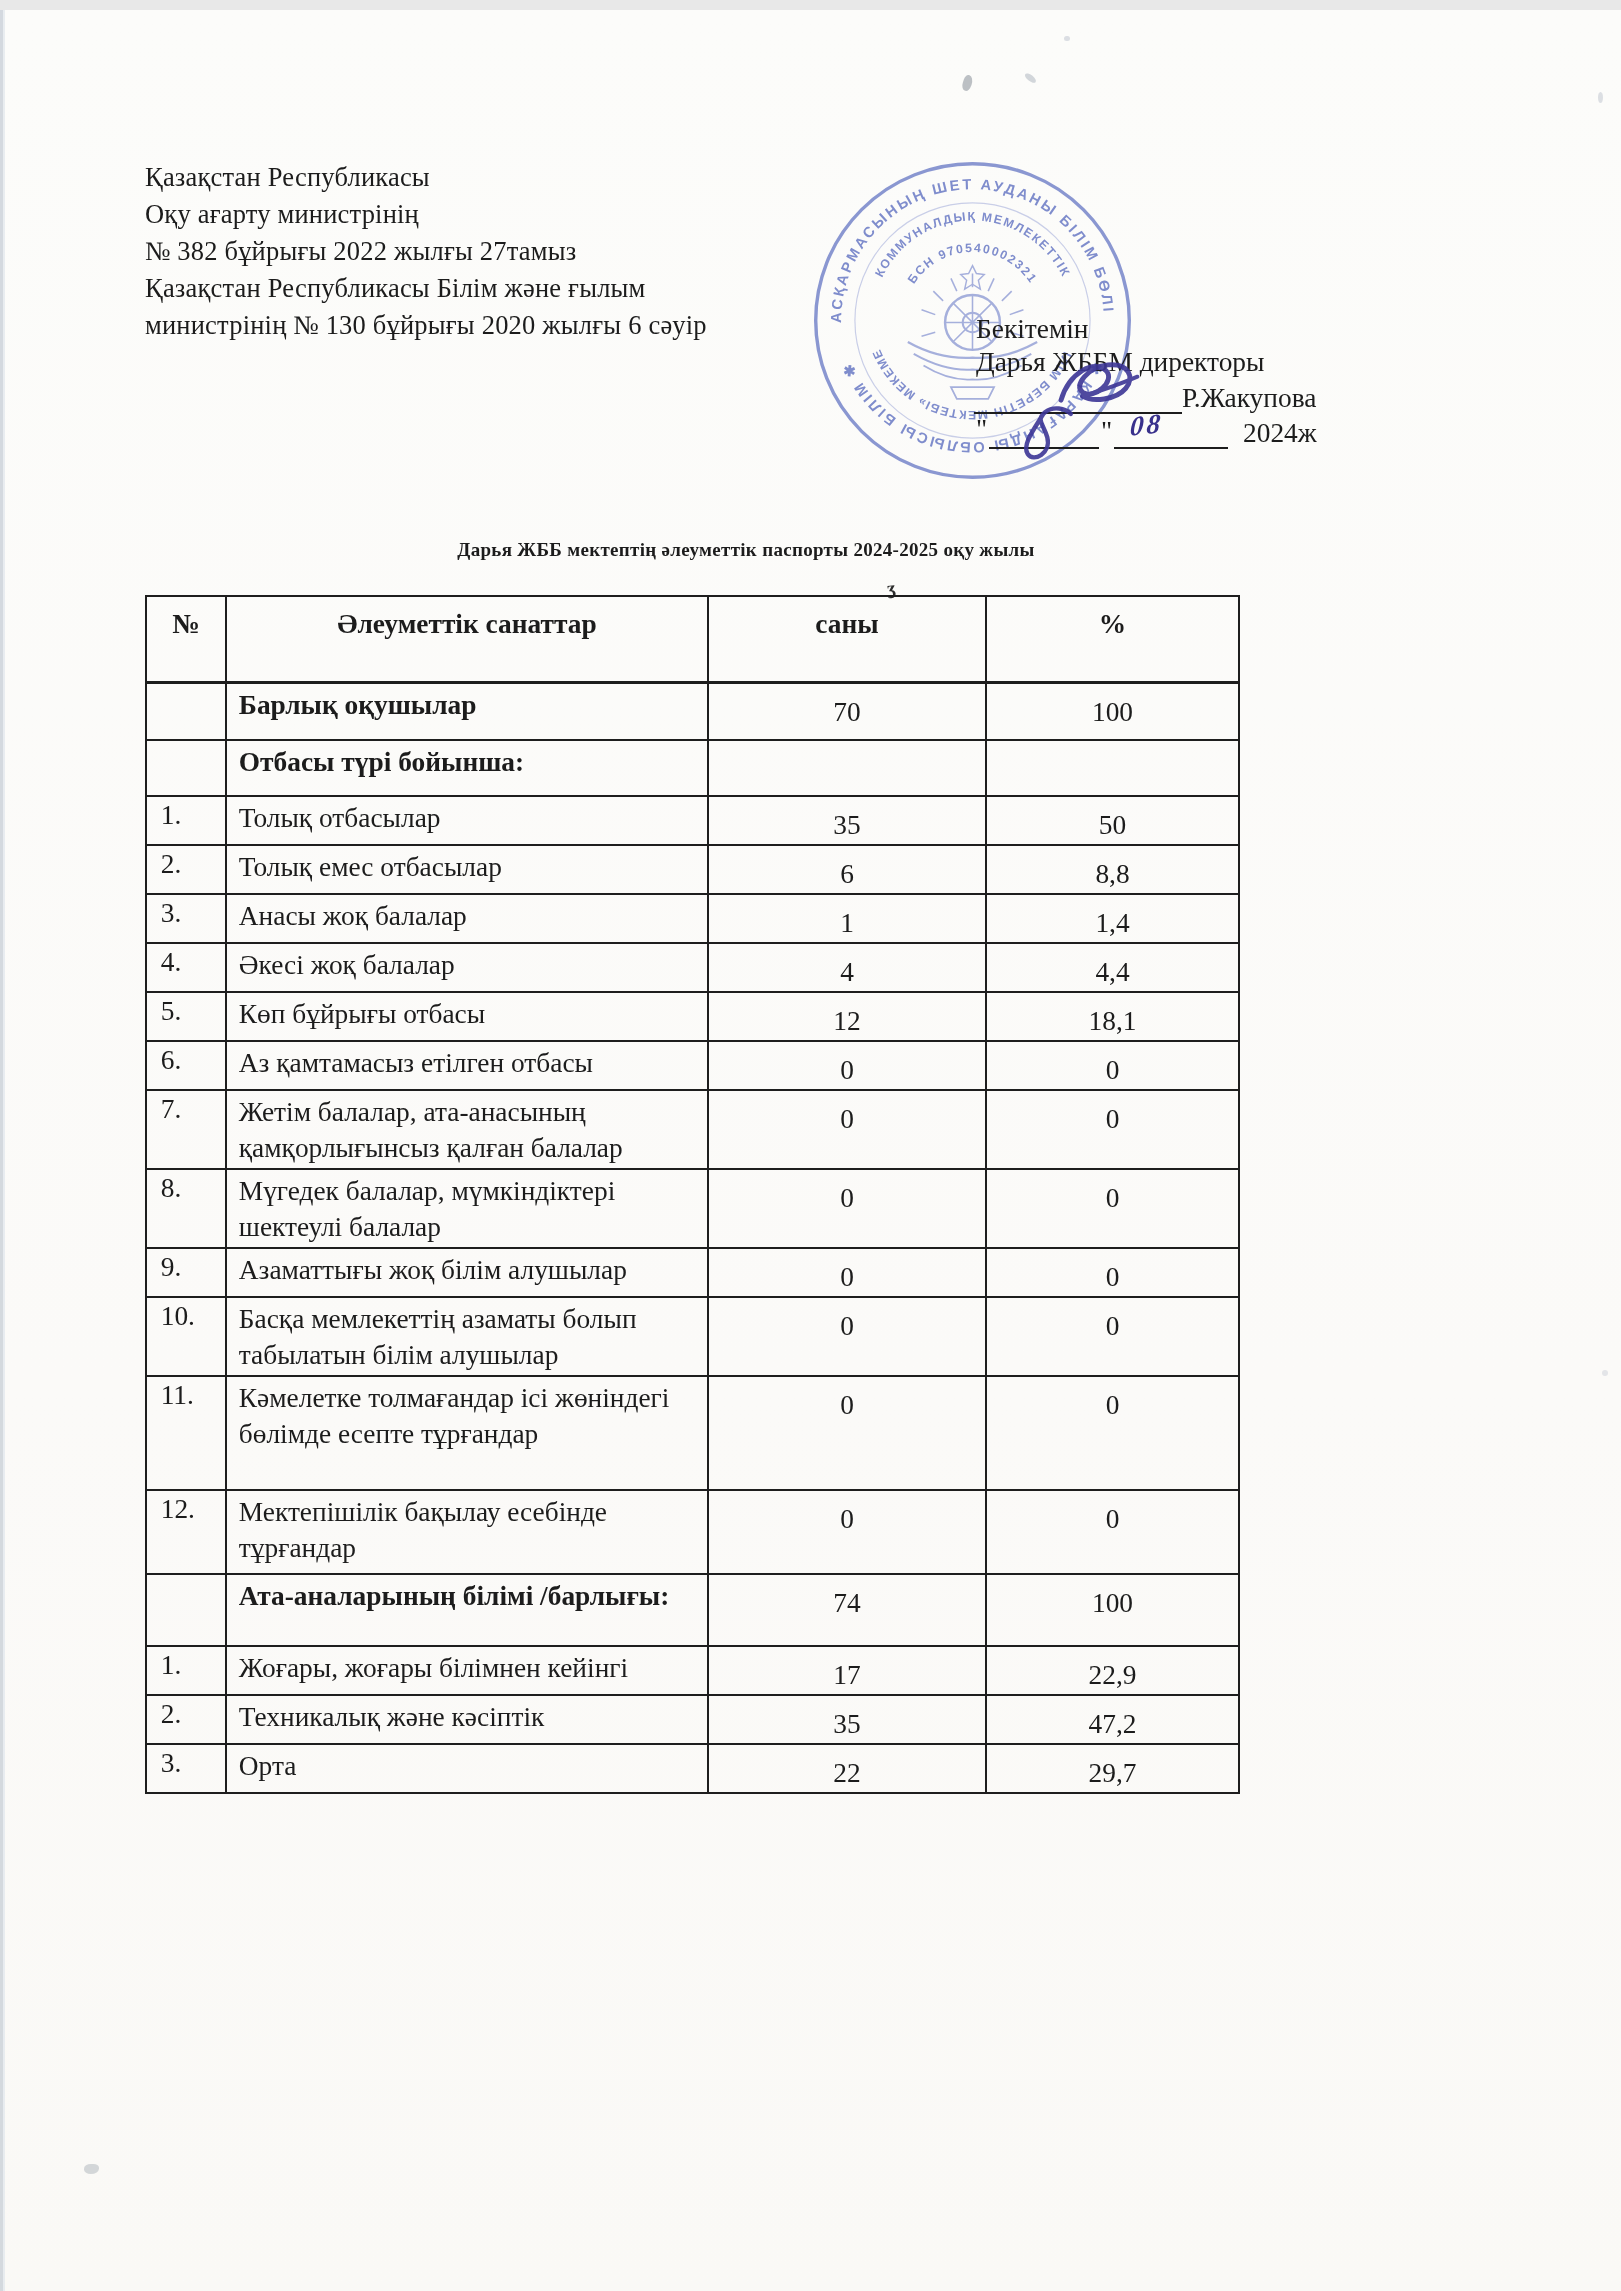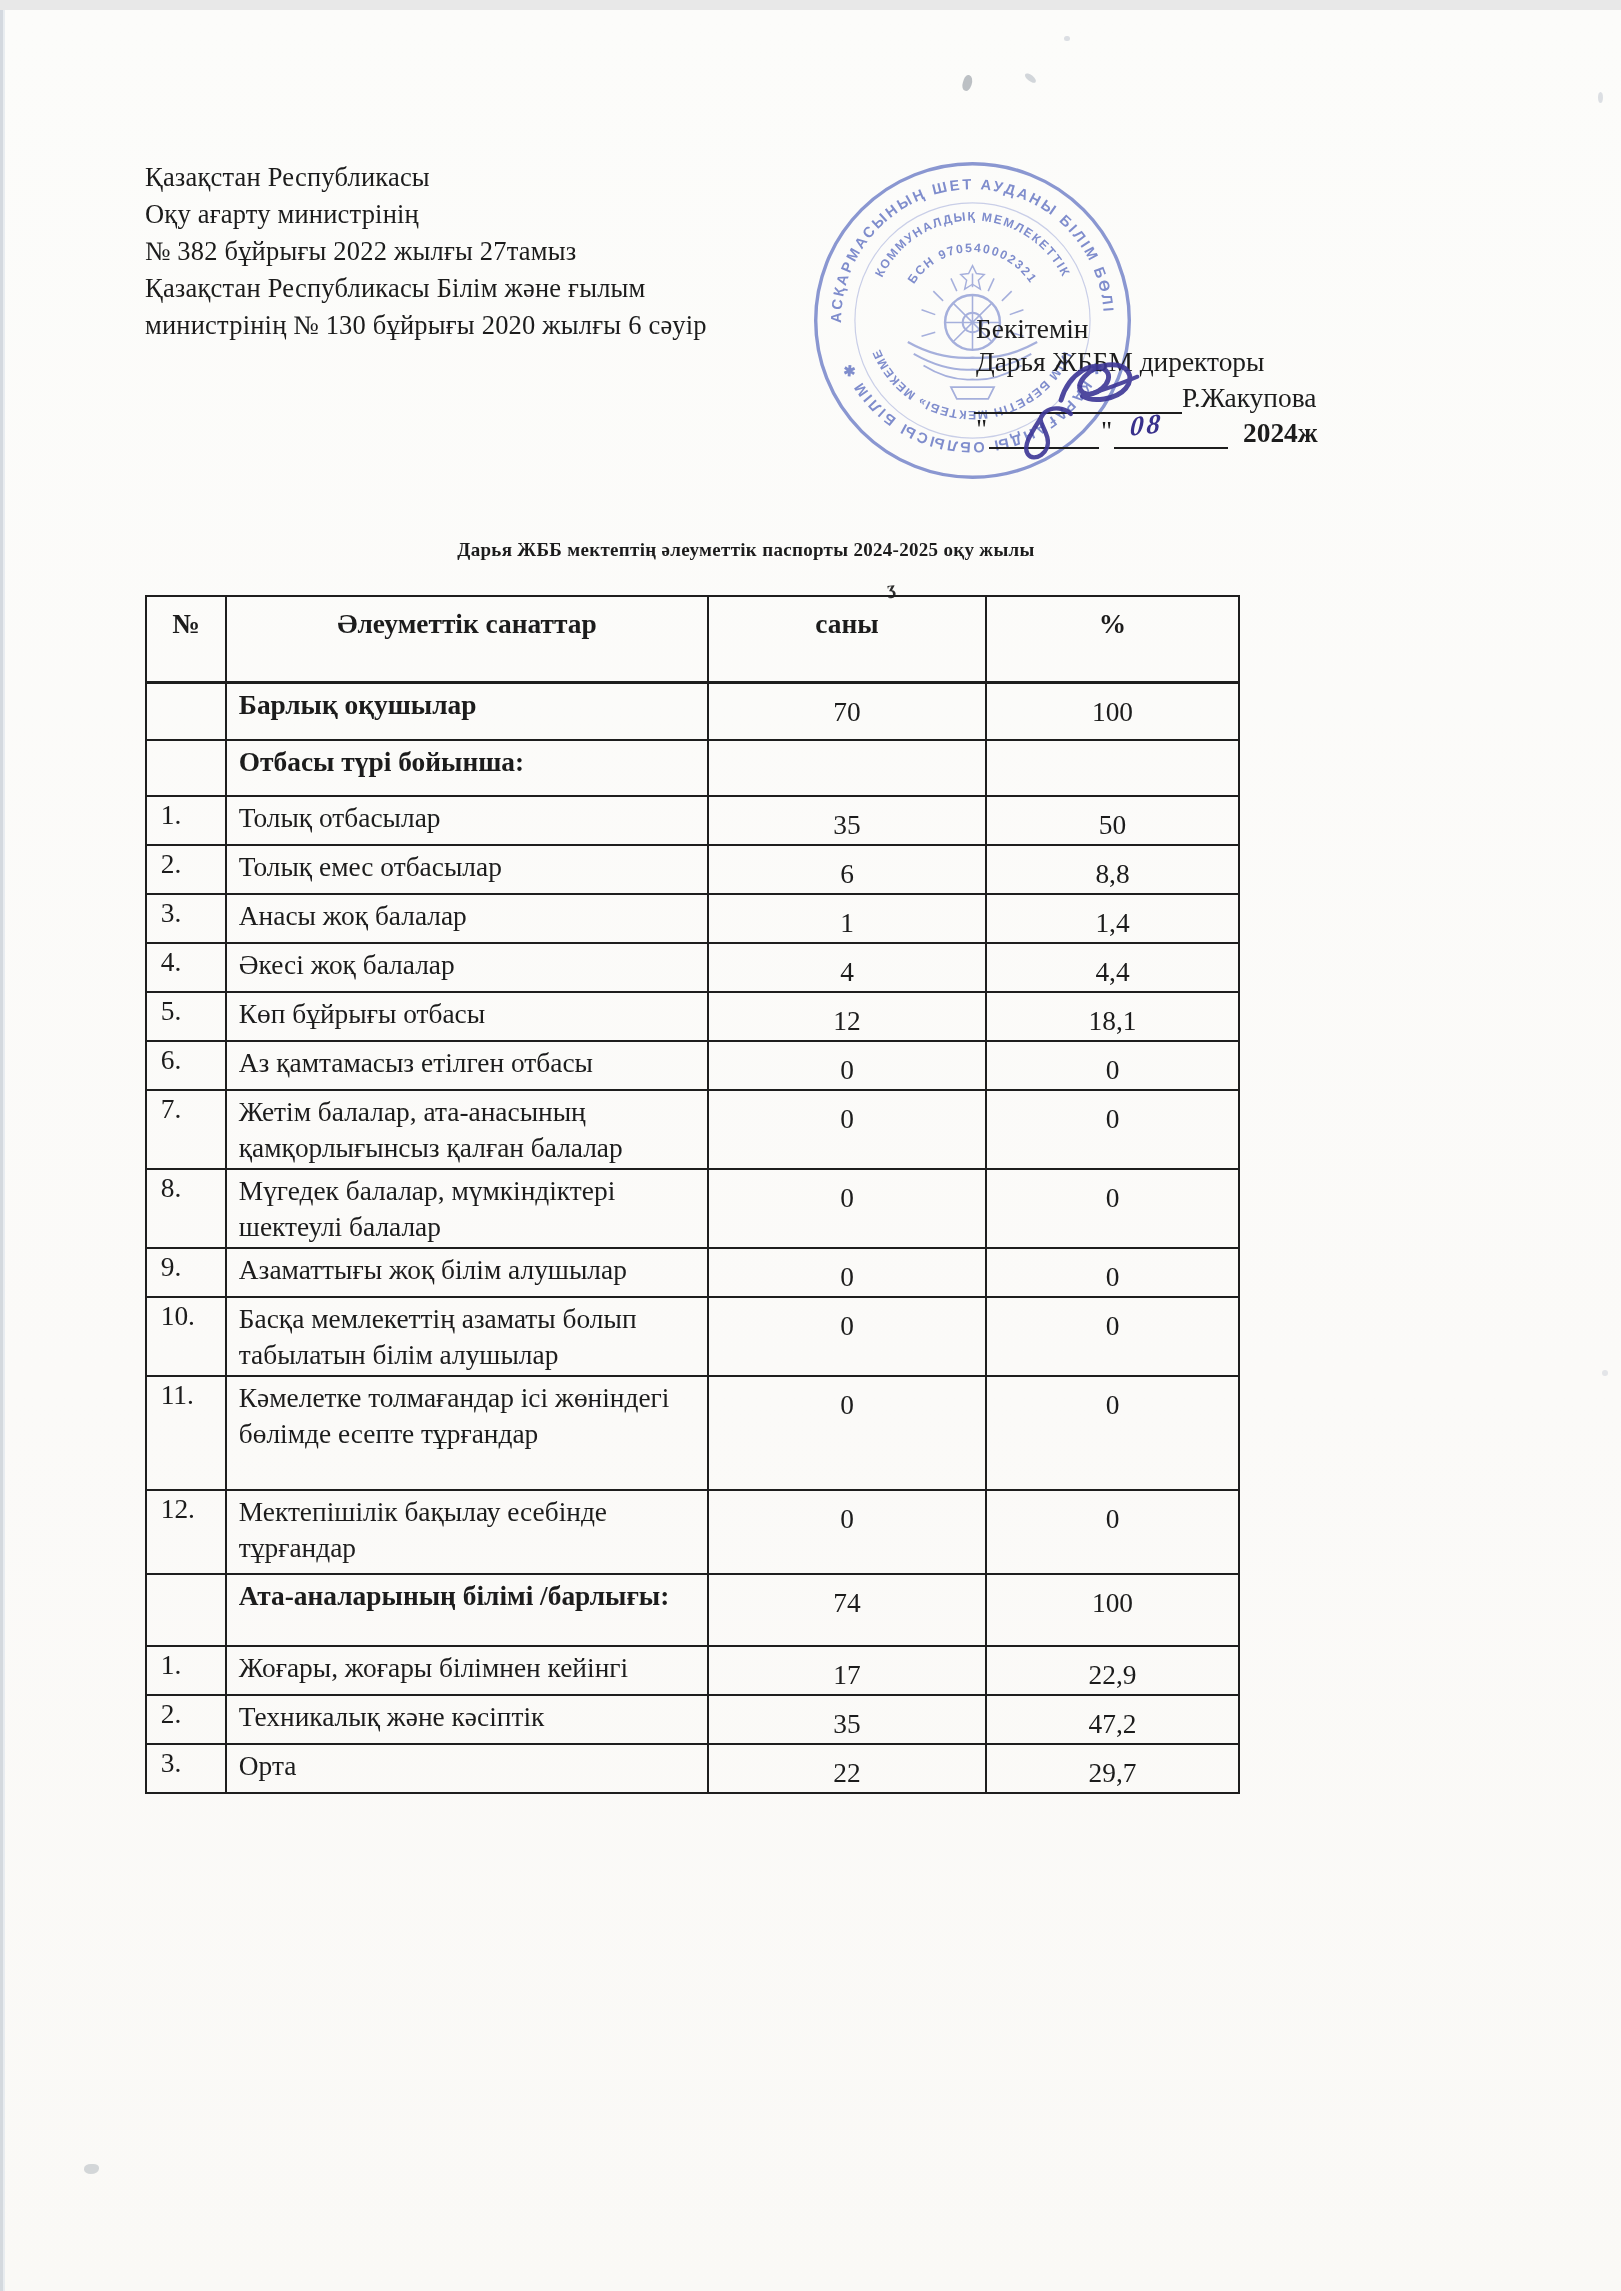--- a/index.html
+++ b/index.html
@@ -16,21 +16,21 @@
   .title-artifact{position:absolute;left:887px;top:567px;font-size:18.6px;font-weight:bold;color:#2b2b2b;transform:rotate(-6deg);}
 
   
   .stamp{position:absolute;left:802px;top:140px;width:341px;height:341px;opacity:.85;}
 
   
   .approval span{position:absolute;font-size:27.4px;white-space:nowrap;}
   .ap-bekitemin{left:976px;top:304px;}
   .ap-role{left:976px;top:337px;}
   .ap-signer{left:1182px;top:373px;}
-  .ap-year{left:1243px;top:408px;font-weight:bold;}
+  .ap-year{left:1243px;top:408px;}
   .ap-quote1{left:976px;top:404px;font-size:24.5px;}
   .ap-quote2{left:1101px;top:406px;font-size:24.5px;}
   .ap-line{position:absolute;height:0;border-bottom:2.9px solid #1d1d1d;}
   .ap-line1{left:974px;top:402px;width:208px;}
   .ap-lineA{left:989px;top:437px;width:110px;}
   .ap-lineB{left:1114px;top:437px;width:114px;}
   .ap-hand08{left:1130px;top:400px;font-size:32px;font-style:italic;color:#39318c;
              transform:rotate(-6deg) skewX(-10deg);letter-spacing:2.9px;font-weight:bold;}
   .signature-svg{position:absolute;left:1014px;top:345px;width:147px;height:108px;}
 

